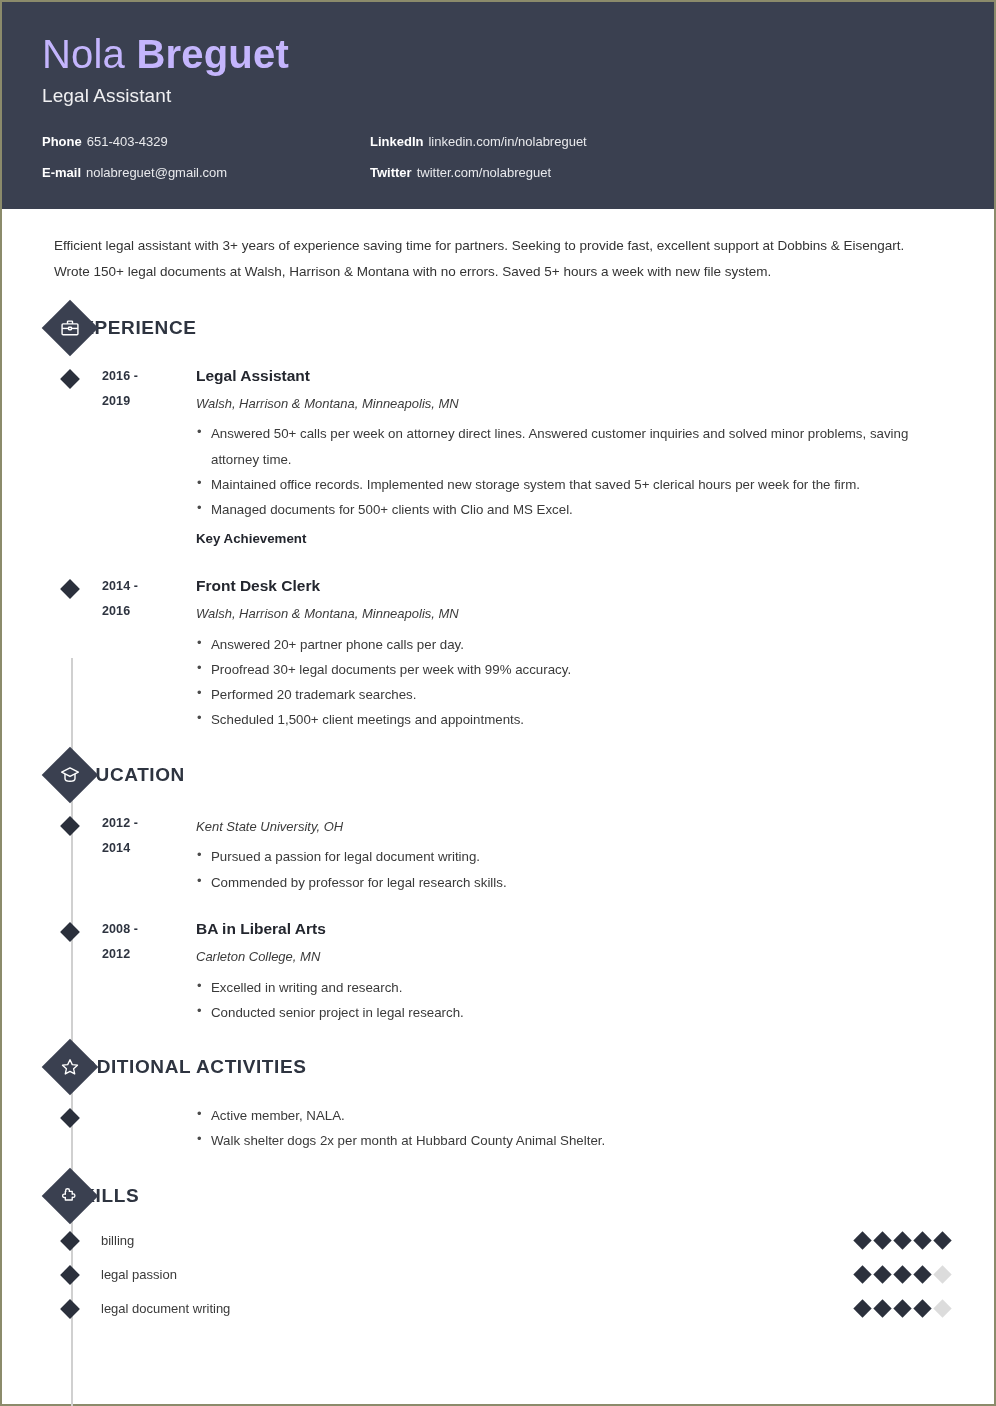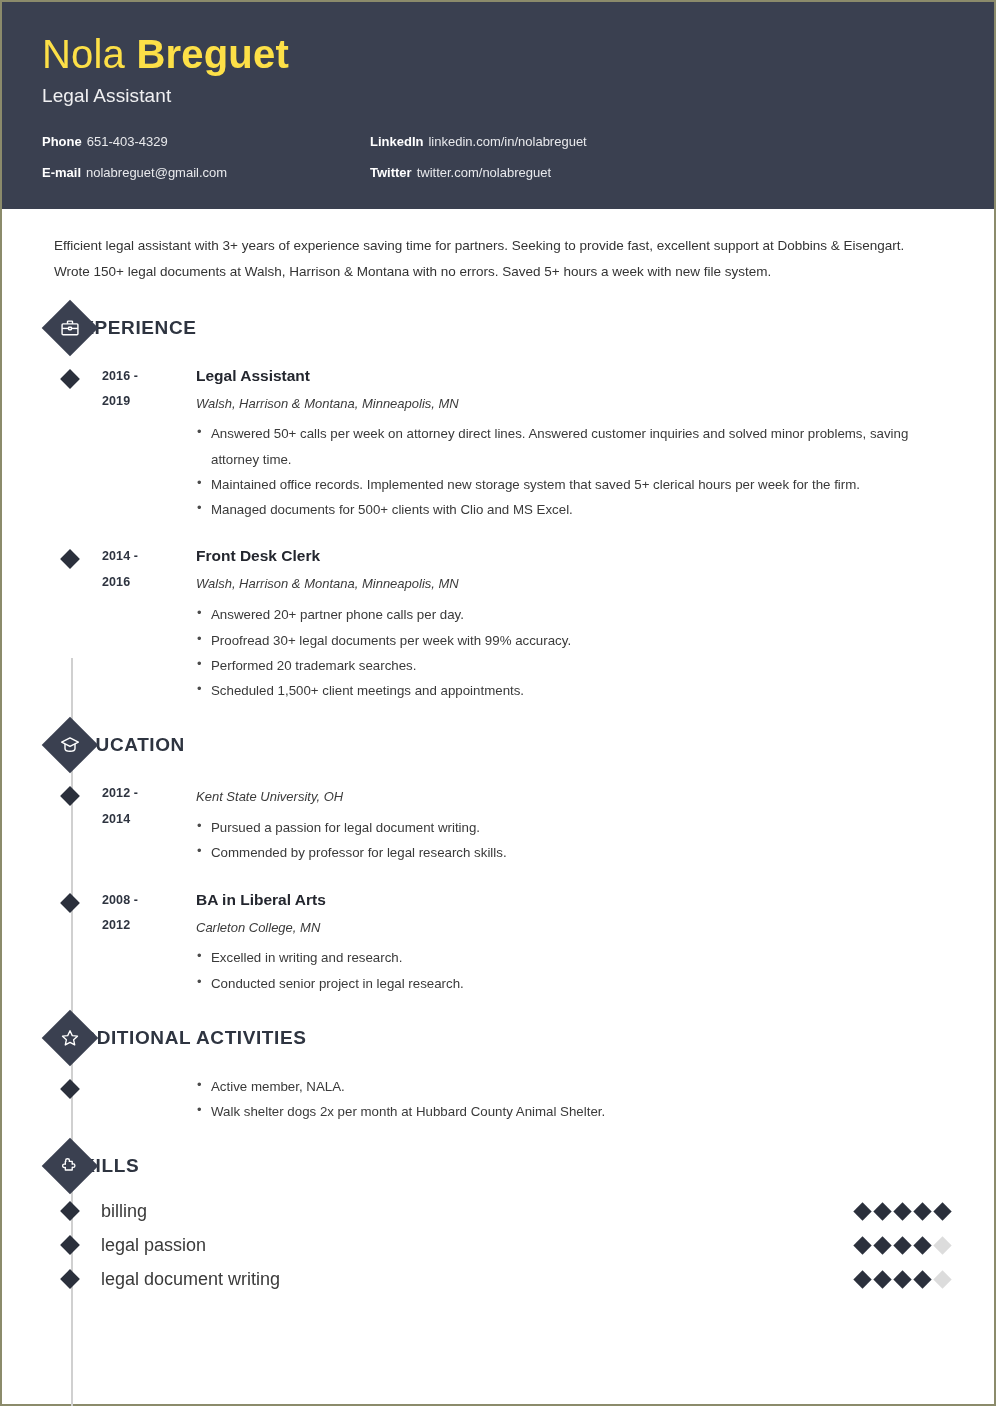--- a/index.html
+++ b/index.html
@@ -27,21 +27,21 @@
     background: #3a4050;
     color: #ffffff;
     padding: 30px 40px 22px 40px;
     height: 207px;
   }
   .name {
     font-size: 40px;
     font-weight: 300;
     letter-spacing: 0.2px;
     line-height: 1.12;
-    color: #fde047;
+    color: #c4b5fd;
     white-space: nowrap;
   }
   .name .last { font-weight: 700; }
   .job-title {
     font-size: 19px;
     font-weight: 400;
     color: #f0f0f2;
     margin-top: 8px;
     letter-spacing: 0.1px;
   }
@@ -194,21 +194,21 @@
   .skill-row {
     position: relative;
     display: flex;
     align-items: center;
     padding-left: 100px;
     height: 34px;
   }
   .skill-row .node { top: 10px; }
   .skill-name {
     flex: 1;
-    font-size: 18px;
+    font-size: 13px;
     color: #3a3a3a;
     margin-left: -1px;
   }
   .rating { display: flex; gap: 7px; margin-right: 45px; }
   .dia {
     width: 13px;
     height: 13px;
     transform: rotate(45deg);
     background: #2b303c;
   }
@@ -267,20 +267,21 @@
           <div>2019</div>
         </div>
         <div class="body">
           <div class="role">Legal Assistant</div>
           <div class="org">Walsh, Harrison &amp; Montana, Minneapolis, MN</div>
           <ul class="bullets">
             <li>Answered 50+ calls per week on attorney direct lines. Answered customer inquiries and solved minor problems, saving attorney time.</li>
             <li>Maintained office records. Implemented new storage system that saved 5+ clerical hours per week for the firm.</li>
             <li>Managed documents for 500+ clients with Clio and MS Excel.</li>
           </ul>
+          <div class="ka-label">Key Achievement</div>
         </div>
       </div>
 
       <div class="entry">
         <div class="node"></div>
         <div class="dates">
           <div>2014 -</div>
           <div>2016</div>
         </div>
         <div class="body">

